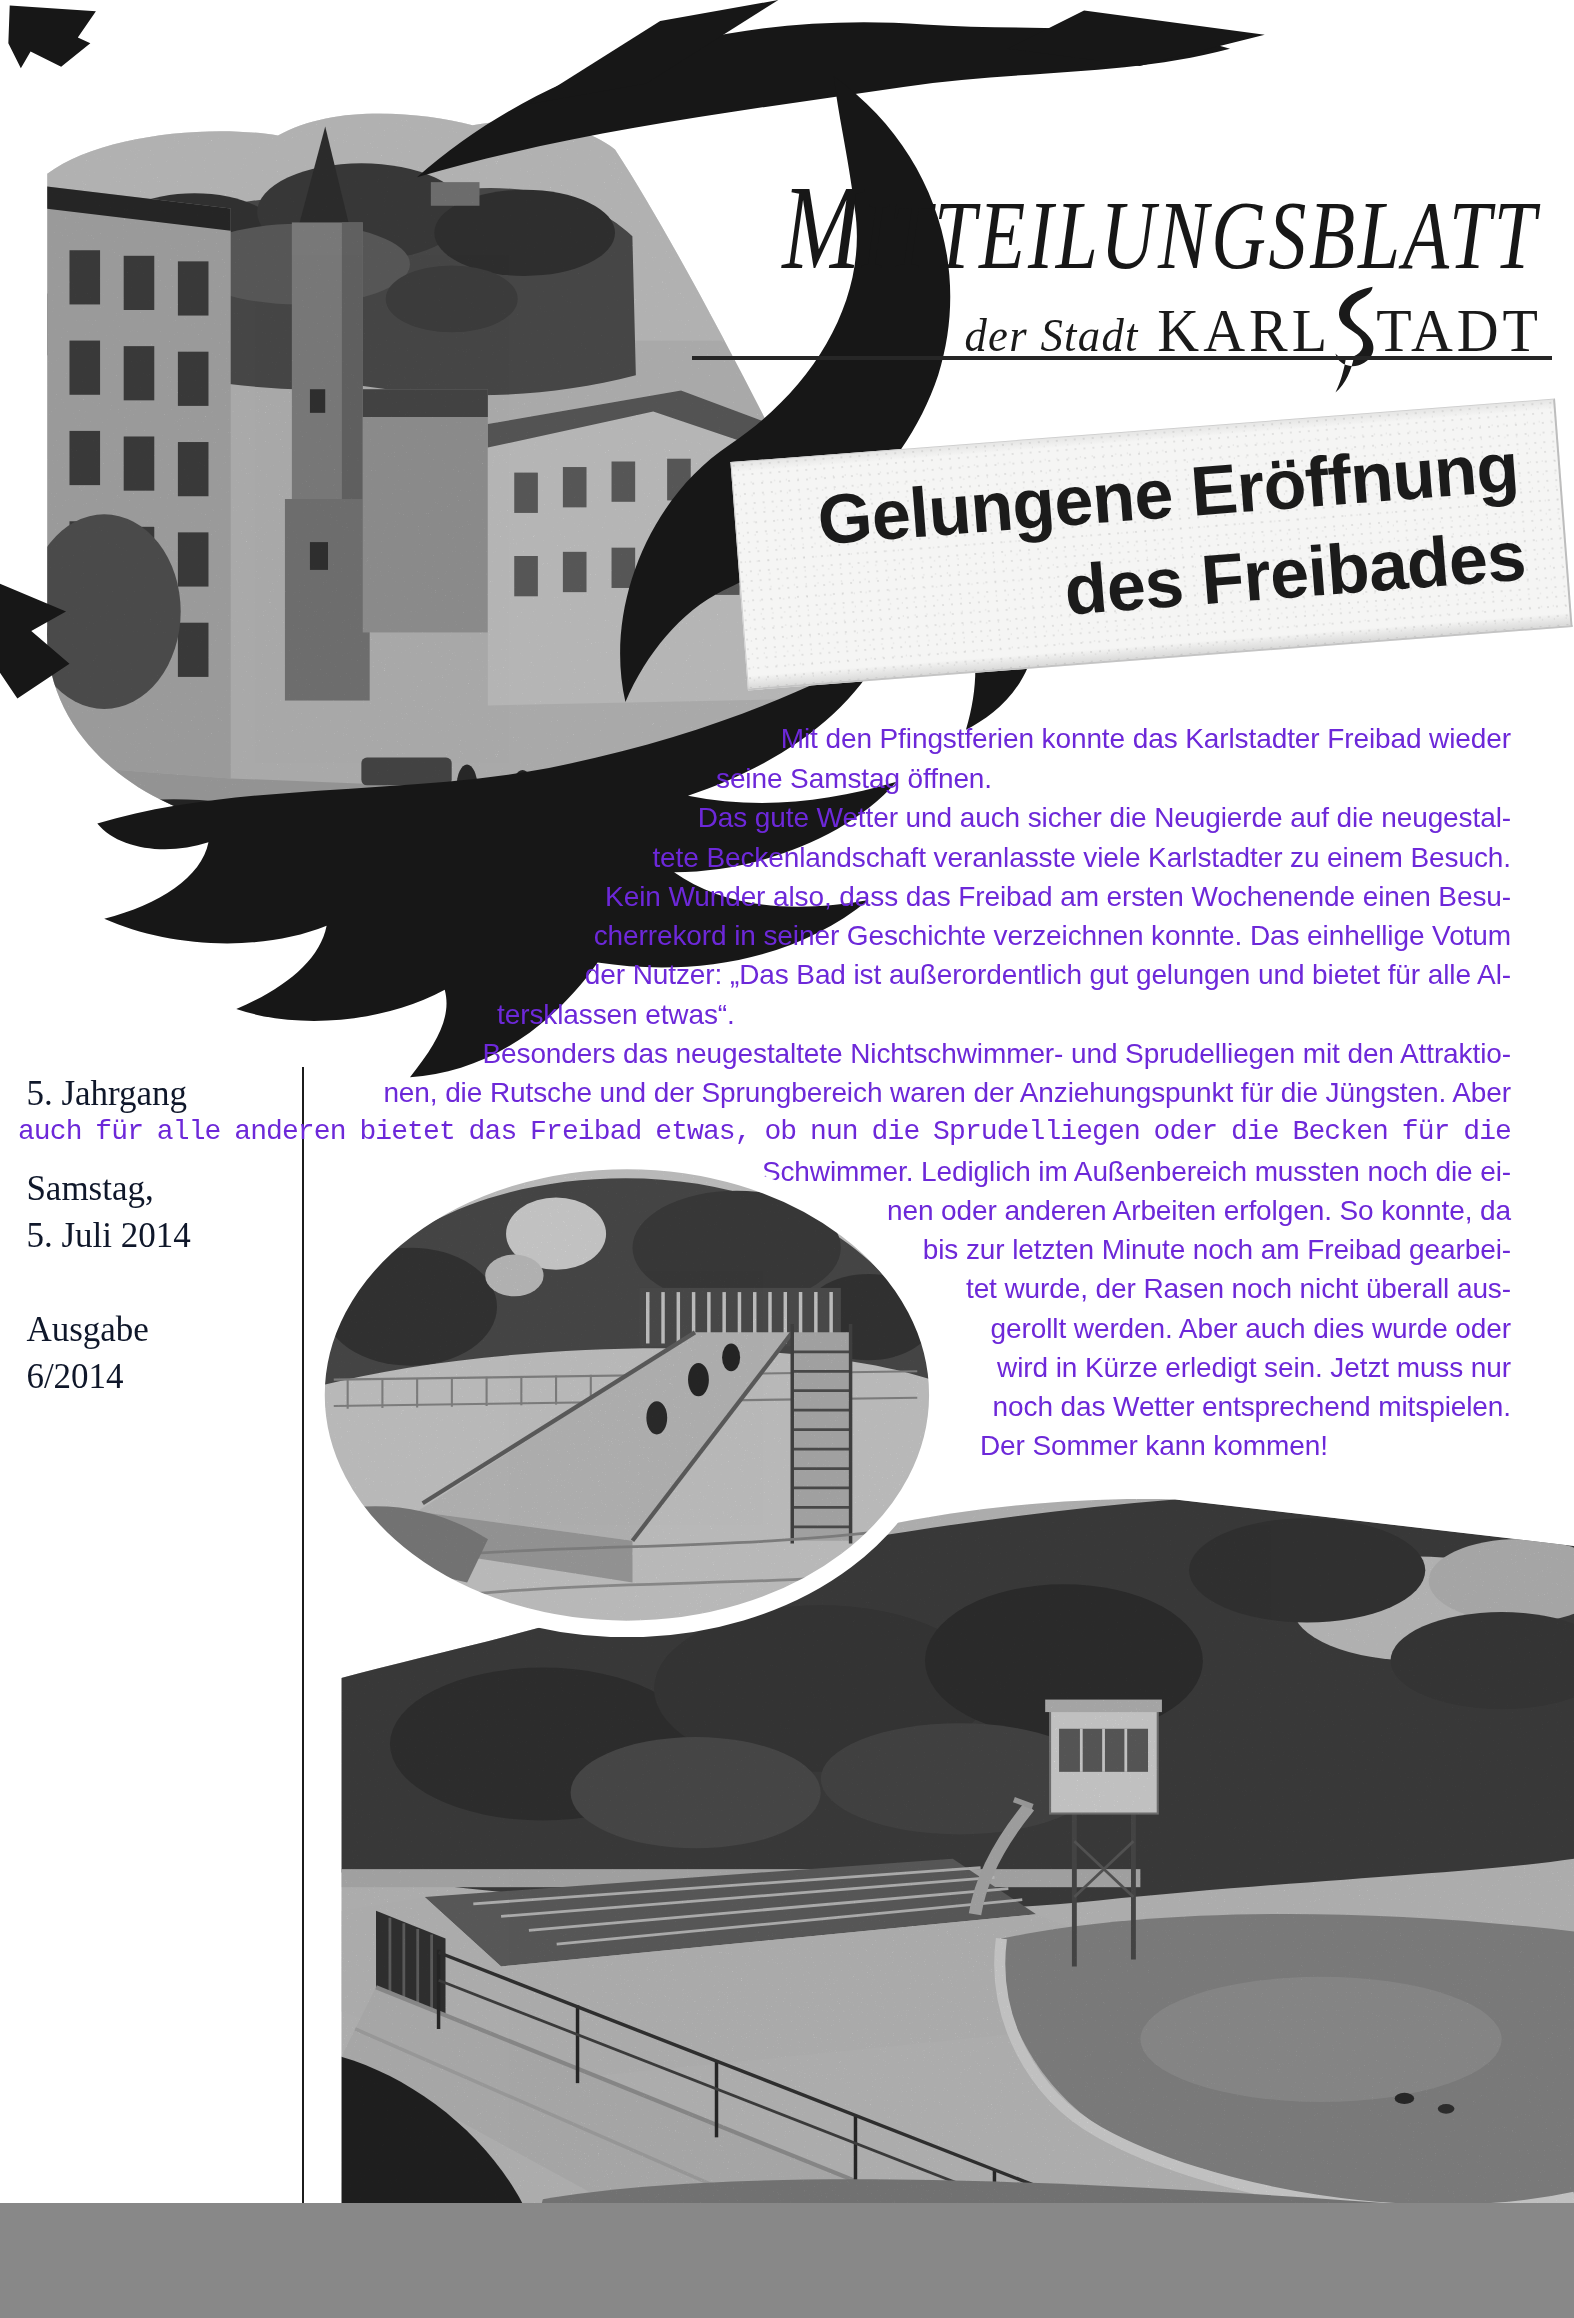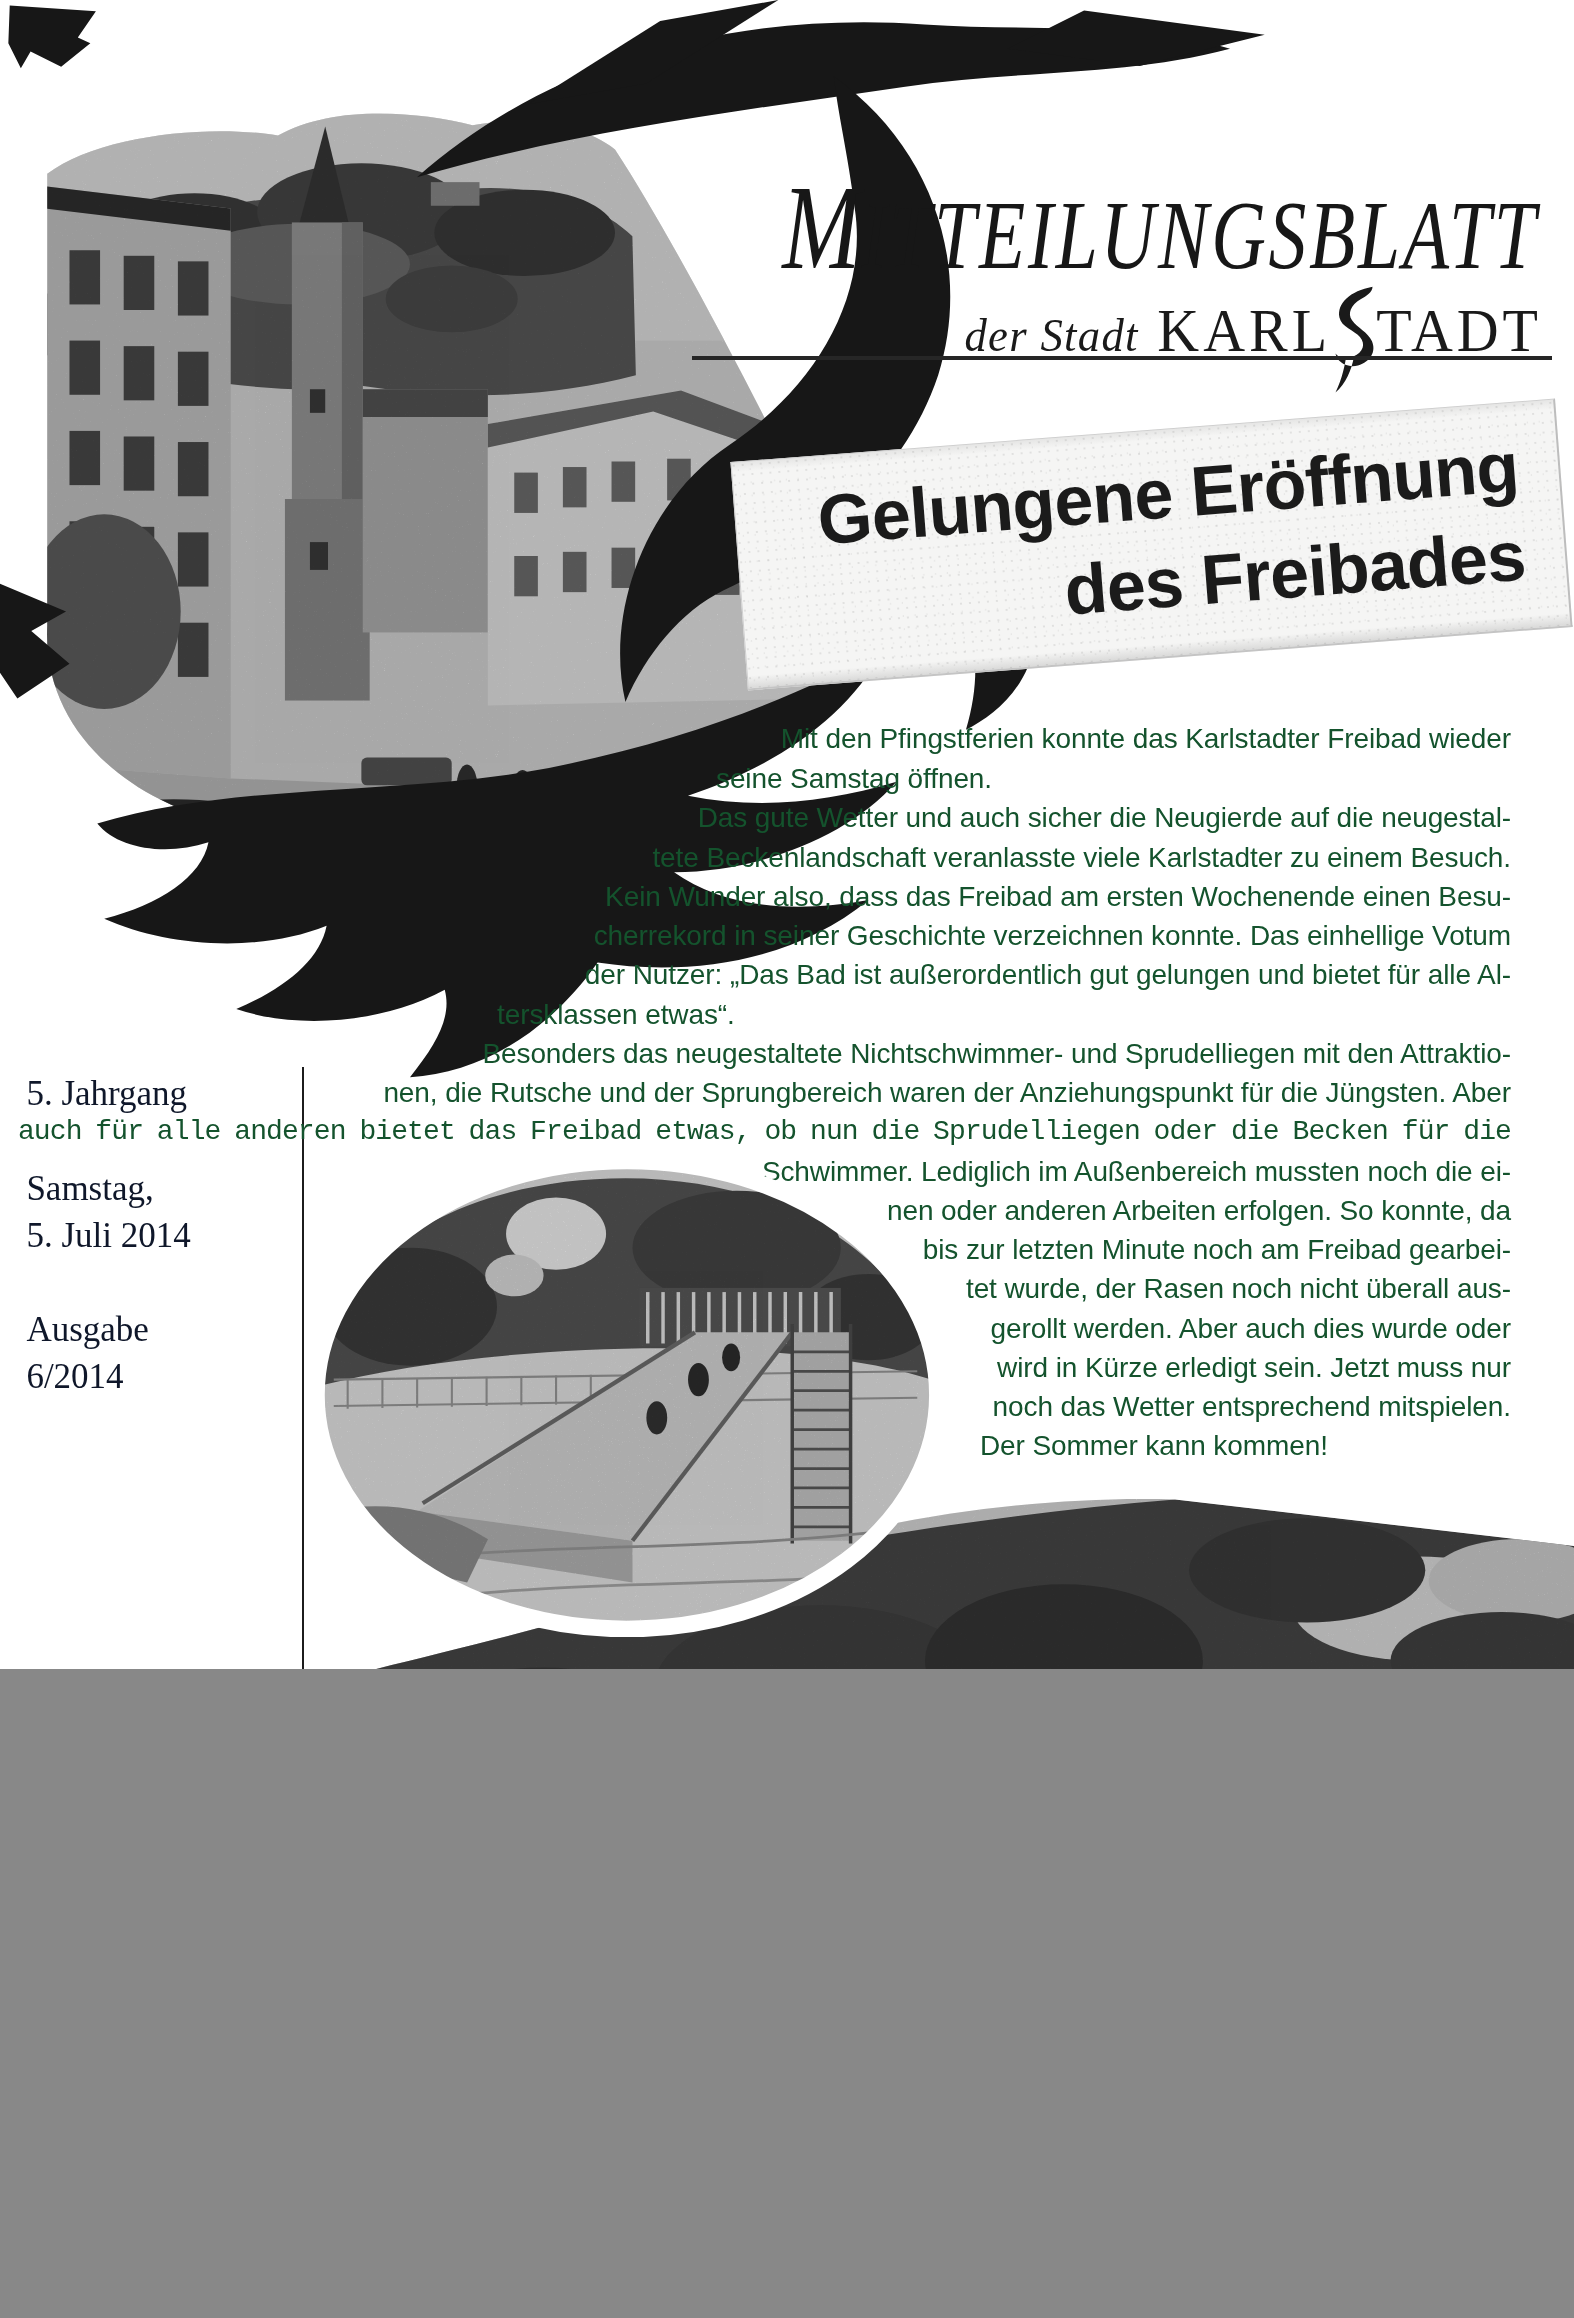--- a/index.html
+++ b/index.html
@@ -1,16 +1,16 @@
 <!DOCTYPE html>
 <html style="font-size:11px"><head>
 <meta charset="utf-8">
 <style>
   html,body{margin:0;padding:0;background:#888;}
-  #page{position:relative;width:1574px;height:1669px;background:#ffffff;overflow:hidden;
+  #page{position:relative;width:1574px;height:2203px;background:#ffffff;overflow:hidden;
         font-family:"Liberation Sans",sans-serif;color:#141414;}
   svg{display:block;}
   .abs{position:absolute;}
 
   
   #masthead-title{position:absolute;top:168px;right:35px;white-space:nowrap;
     font-family:"Liberation Serif",serif;font-style:italic;font-weight:400;
     font-size:97px;line-height:1;letter-spacing:3.5px;color:#171717;
     transform:scaleX(0.78);transform-origin:right center;}
   #masthead-title .initial{font-size:120px;letter-spacing:1.4px;}
@@ -31,21 +31,21 @@
       radial-gradient(circle at 6.3px 7.6px, rgba(40,40,40,.07) 0.7px, transparent 1.1px),
       linear-gradient(180deg, rgba(120,120,120,.12) 0, transparent 9.7px),
       linear-gradient(0deg, rgba(110,110,110,.20) 0, transparent 12.5px);
     background-size:9px 9.7px, 11.8px 13.2px, 100% 100%, 100% 100%;
     border:0.7px solid #cfcfcf;border-right:2.1px solid #bdbdbd;border-bottom:2.1px solid #c4c4c4;
     text-align:right;padding:19.5px 40px 0 0;box-sizing:border-box;}
   #banner .hl{font-family:"Liberation Sans",sans-serif;font-weight:700;color:#1b1b1b;
     font-size:70px;line-height:89px;letter-spacing:-0.7px;white-space:nowrap;}
 
   
-  .bl{position:absolute;white-space:nowrap;color:#14532d;
+  .bl{position:absolute;white-space:nowrap;color:#6d28d9;
       font:400 28px/36px "Liberation Sans",sans-serif;letter-spacing:-0.1px;}
   .r{right:63px;text-align:right;}
   .tight{letter-spacing:-0.9px;word-spacing:-2.1px;font-family:Liberation Mono, monospace;}
 
   
   .side{position:absolute;left:26.4px;white-space:nowrap;color:#0f172a;
         font:400 35px/1 "Liberation Serif",serif;}
 
   #divider{position:absolute;left:302px;top:1067px;width:2.1px;height:1238px;background:#1c1c1c;}
 </style>

